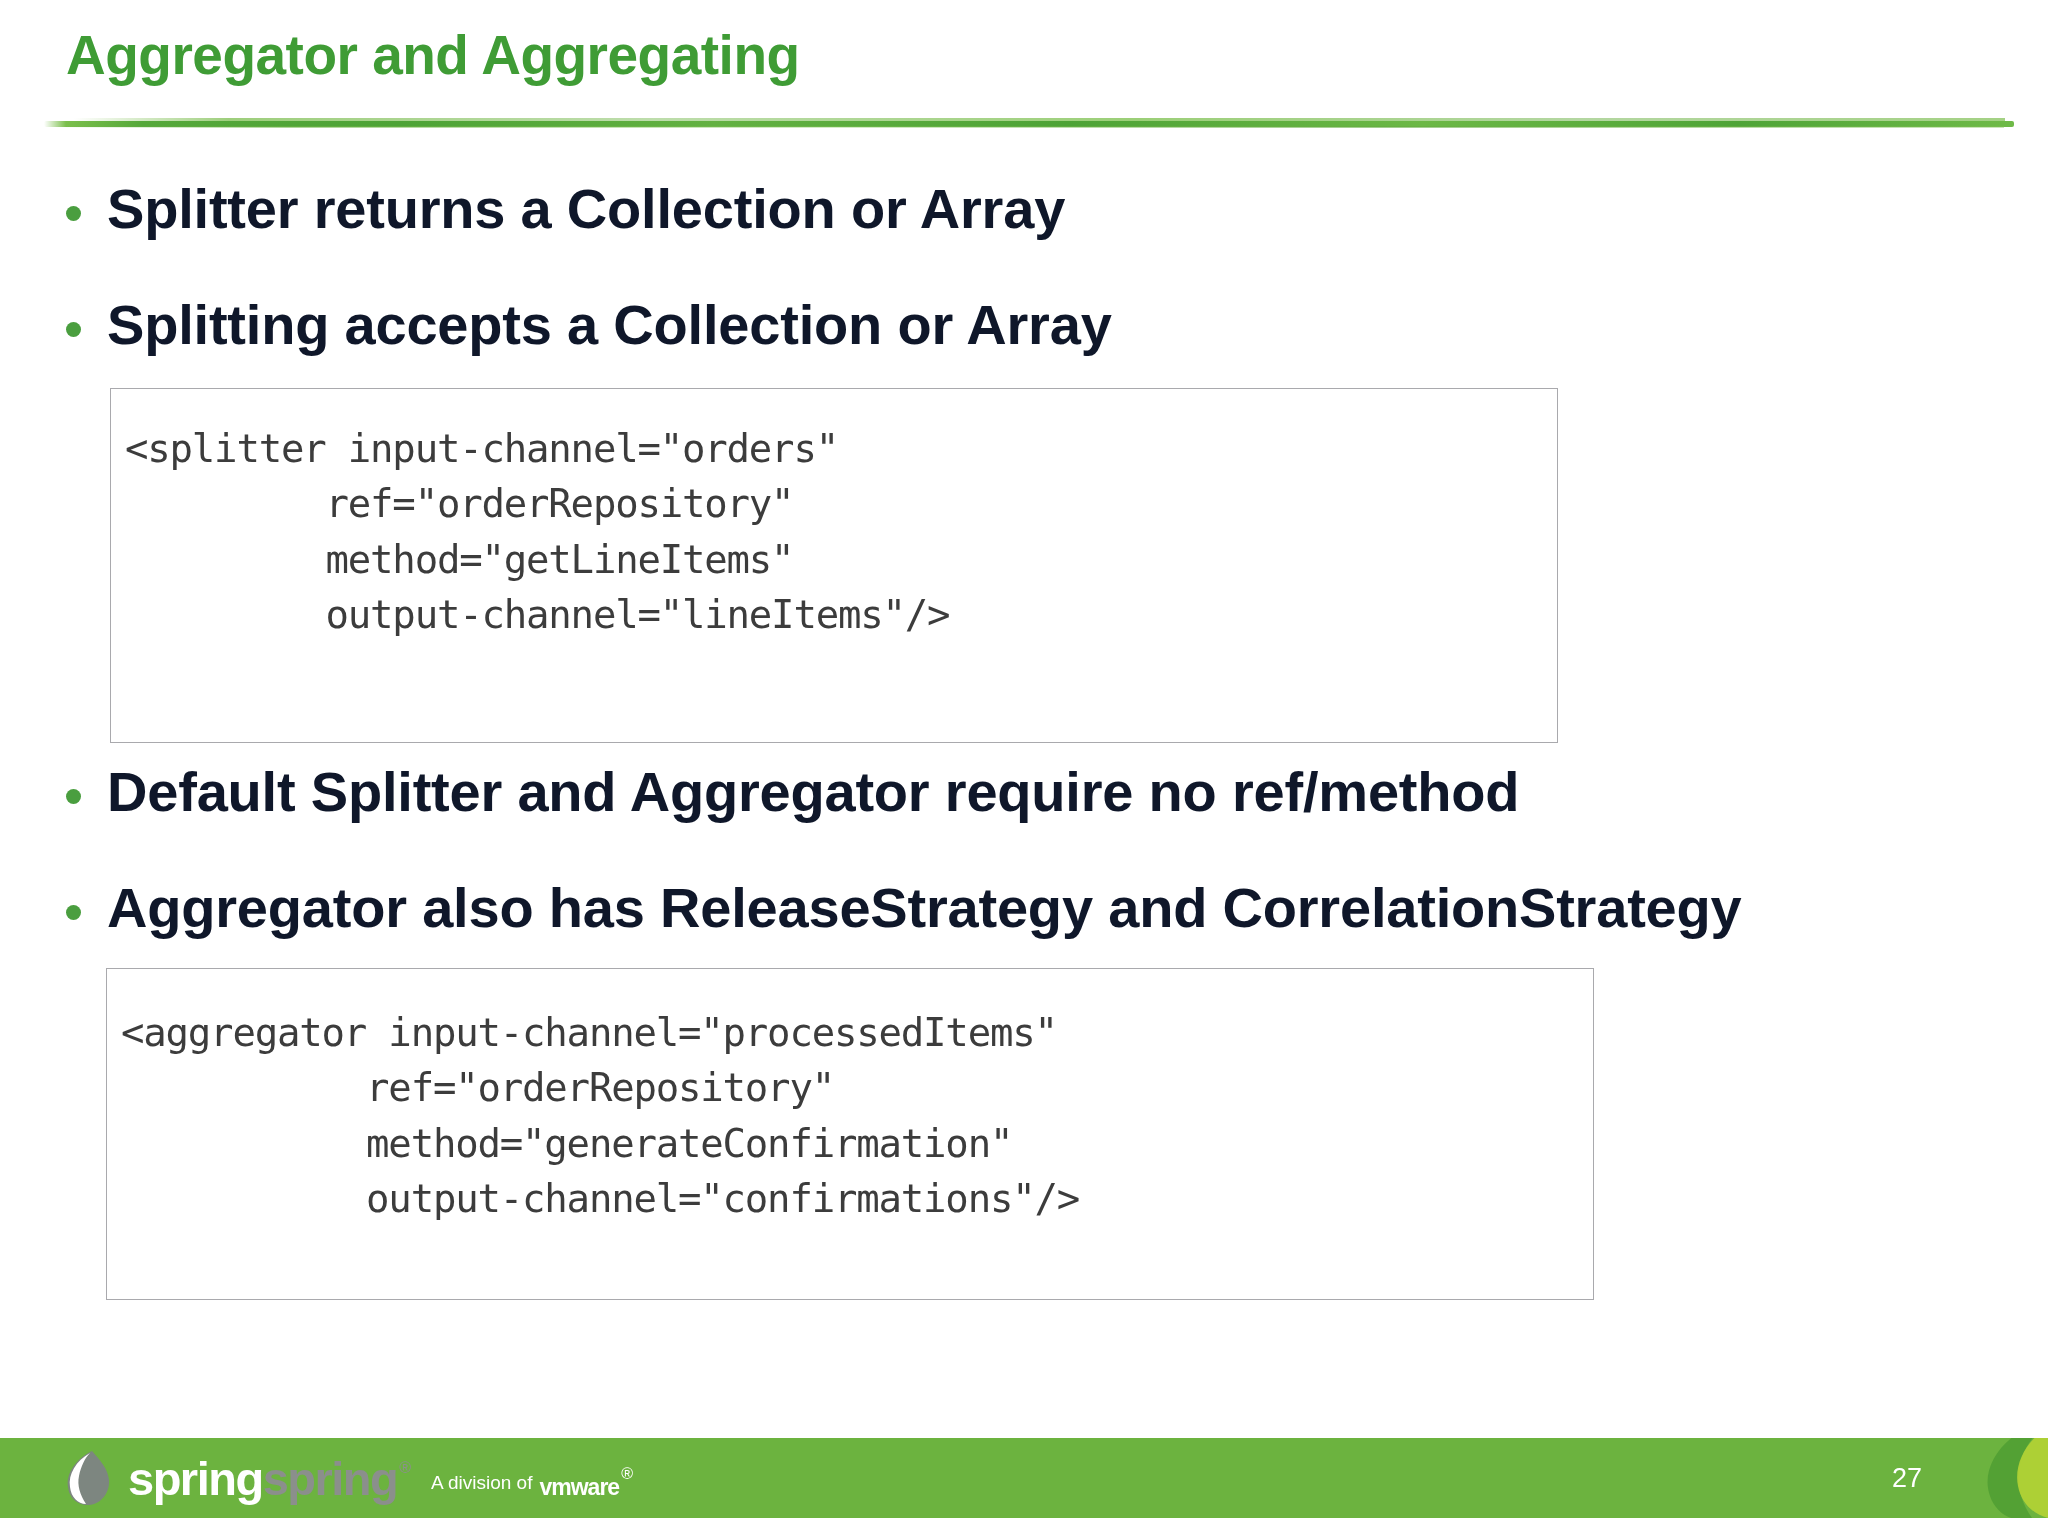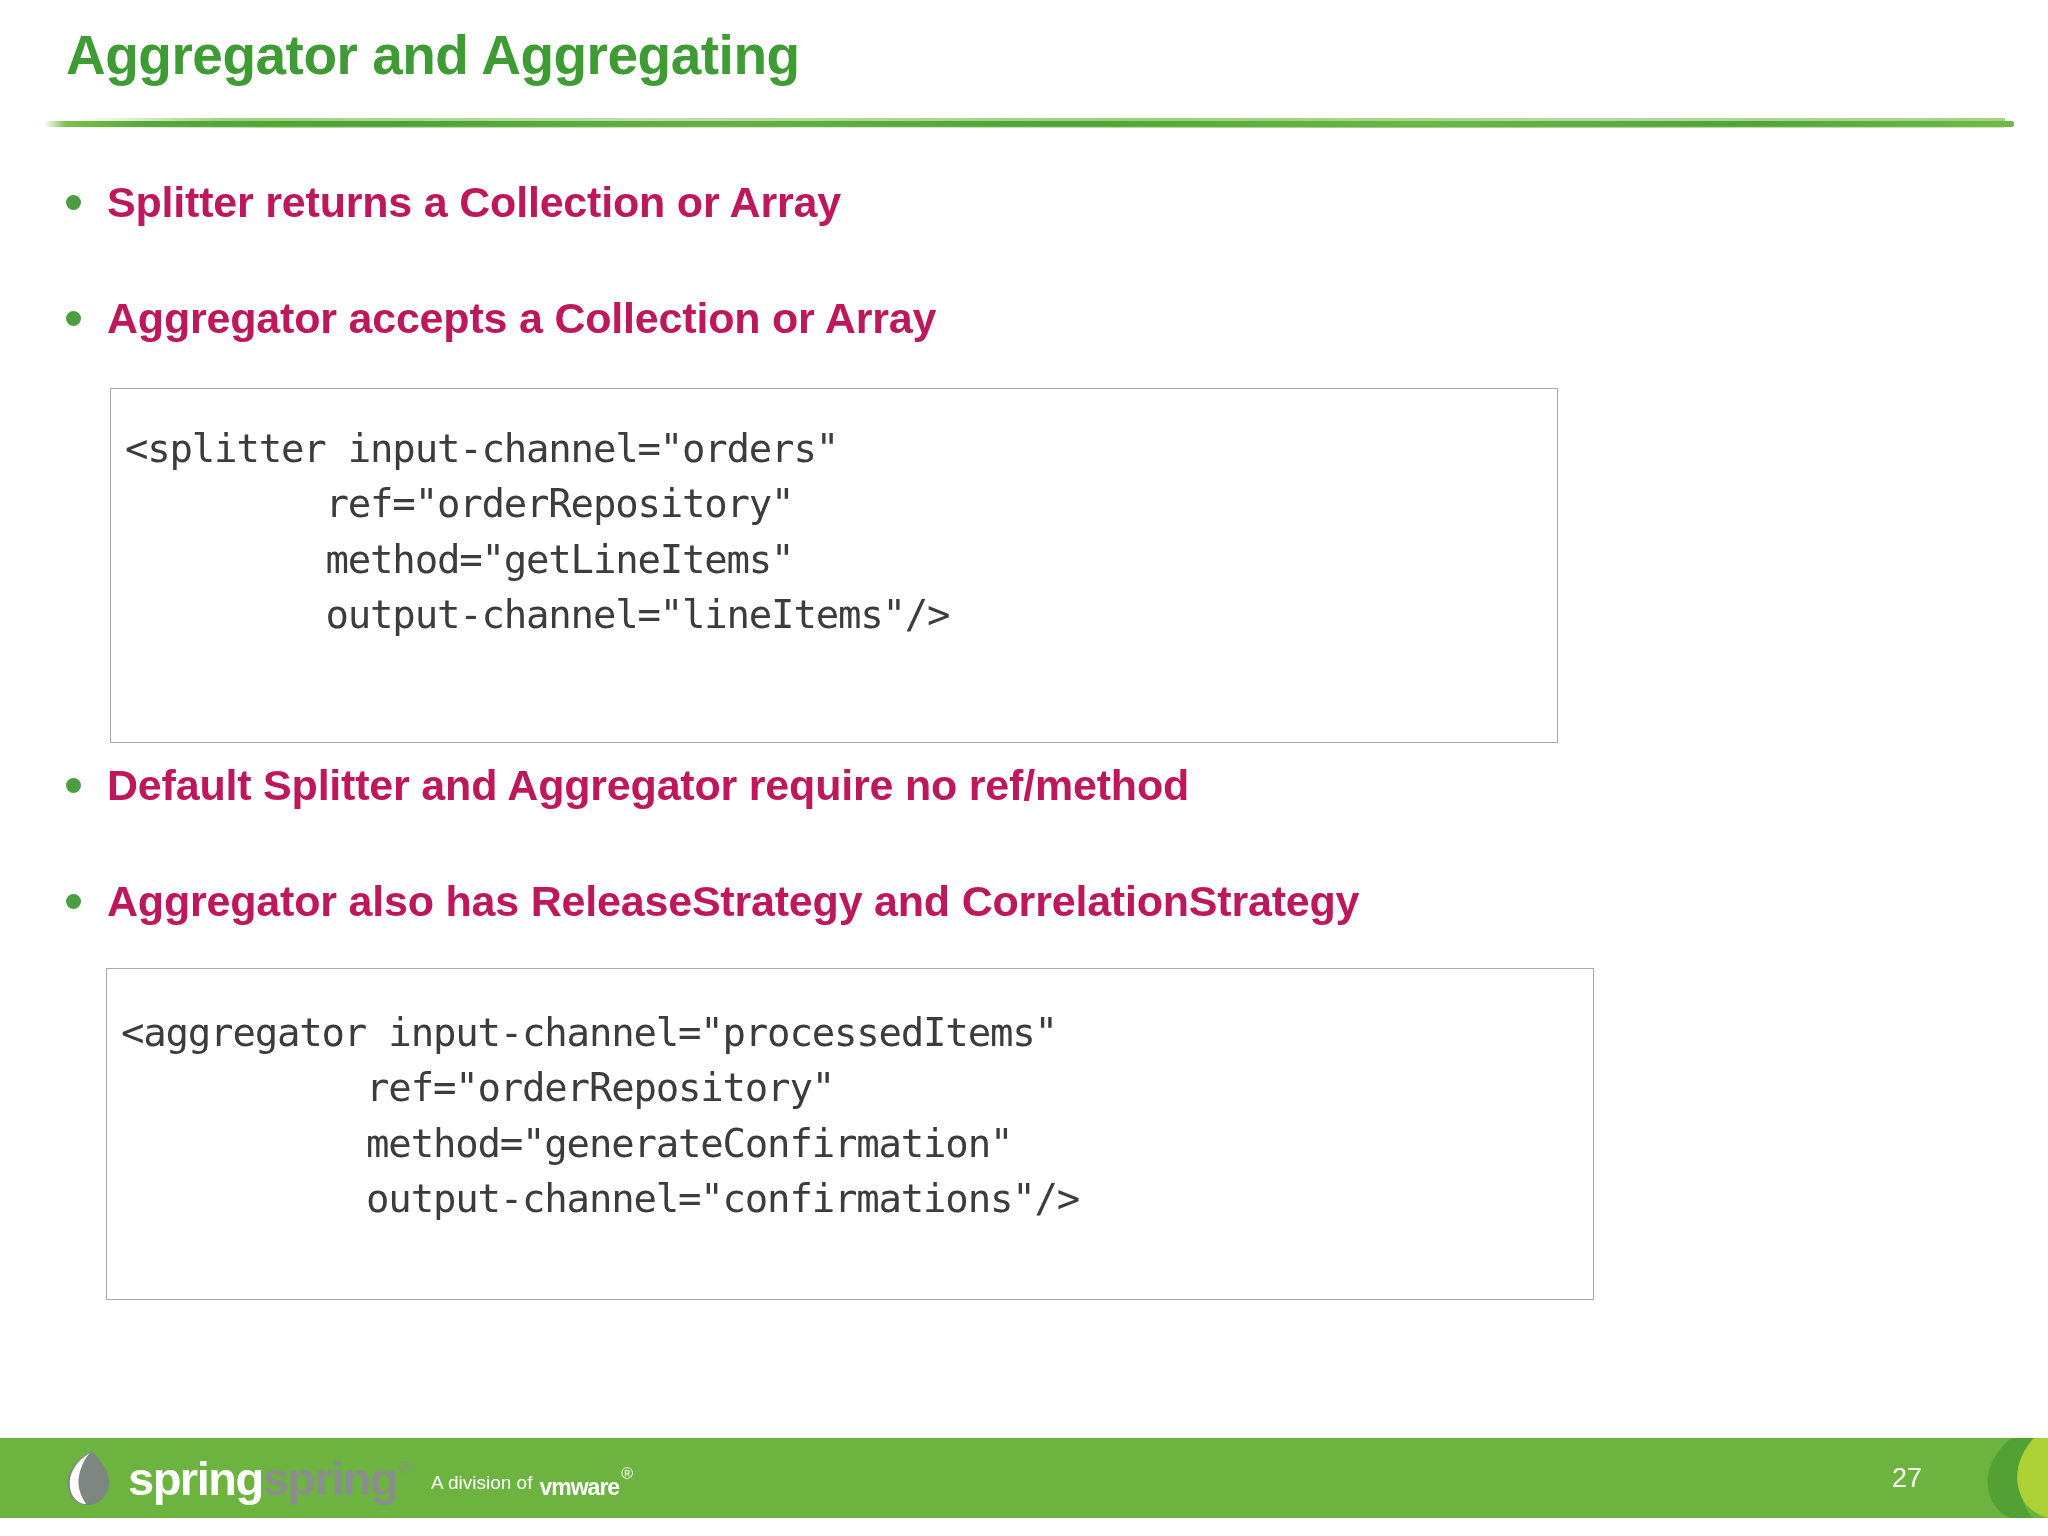--- a/index.html
+++ b/index.html
@@ -88,23 +88,23 @@
     width: 15px;
     height: 15px;
     border-radius: 50%;
     background: #4a9e3f;
     flex: 0 0 auto;
     position: relative;
     top: -7px;
     margin-right: 26px;
   }
   .bullet-text {
-    font-size: 43px;
-    font-weight: bold;
-    color: #be185d;
+    font-size: 56px;
+    font-weight: bold;
+    color: #0f172a;
     line-height: 1.05;
     white-space: nowrap;
     letter-spacing: -0.2px;
   }
 
   
   .code-box {
     position: absolute;
     border: 1px solid #a9a9ad;
     background: #ffffff;
@@ -216,21 +216,21 @@
     <div class="bar-bot"></div>
   </div>
 
   <div class="bullet-row" style="left:66px; top:180px;">
     <span class="bullet-dot"></span>
     <span class="bullet-text">Splitter returns a Collection or Array</span>
   </div>
 
   <div class="bullet-row" style="left:66px; top:296px;">
     <span class="bullet-dot"></span>
-    <span class="bullet-text">Aggregator accepts a Collection or Array</span>
+    <span class="bullet-text">Splitting accepts a Collection or Array</span>
   </div>
 
   <div class="code-box" style="left:110px; top:388px; width:1448px; height:355px;">
     <pre style="padding:32px 0 0 14px;">&lt;splitter input-channel="orders"
          ref="orderRepository"
          method="getLineItems"
          output-channel="lineItems"/&gt;</pre>
   </div>
 
   <div class="bullet-row" style="left:66px; top:763px;">

